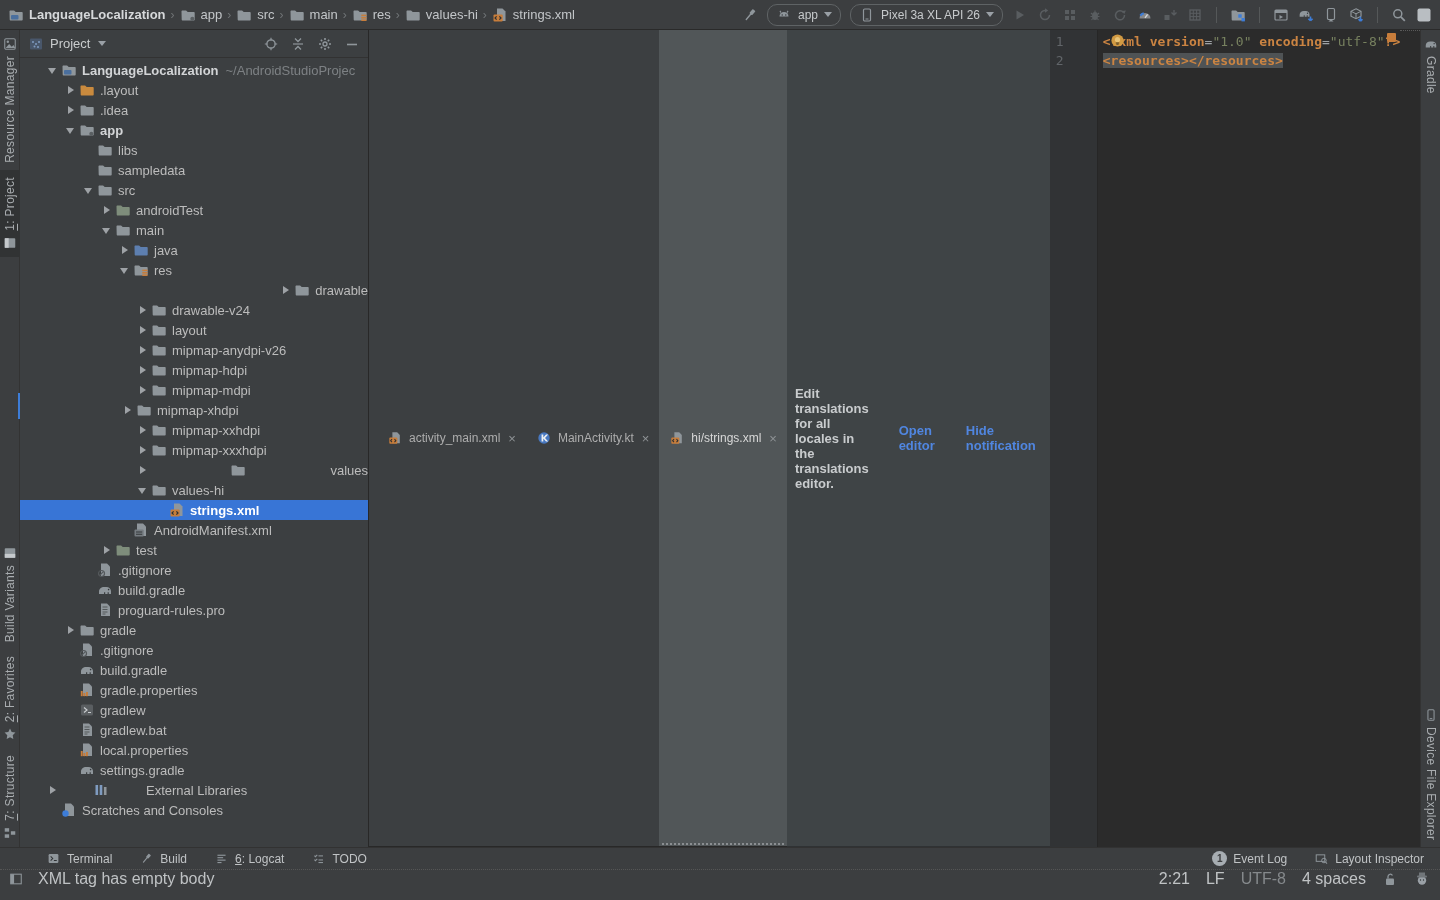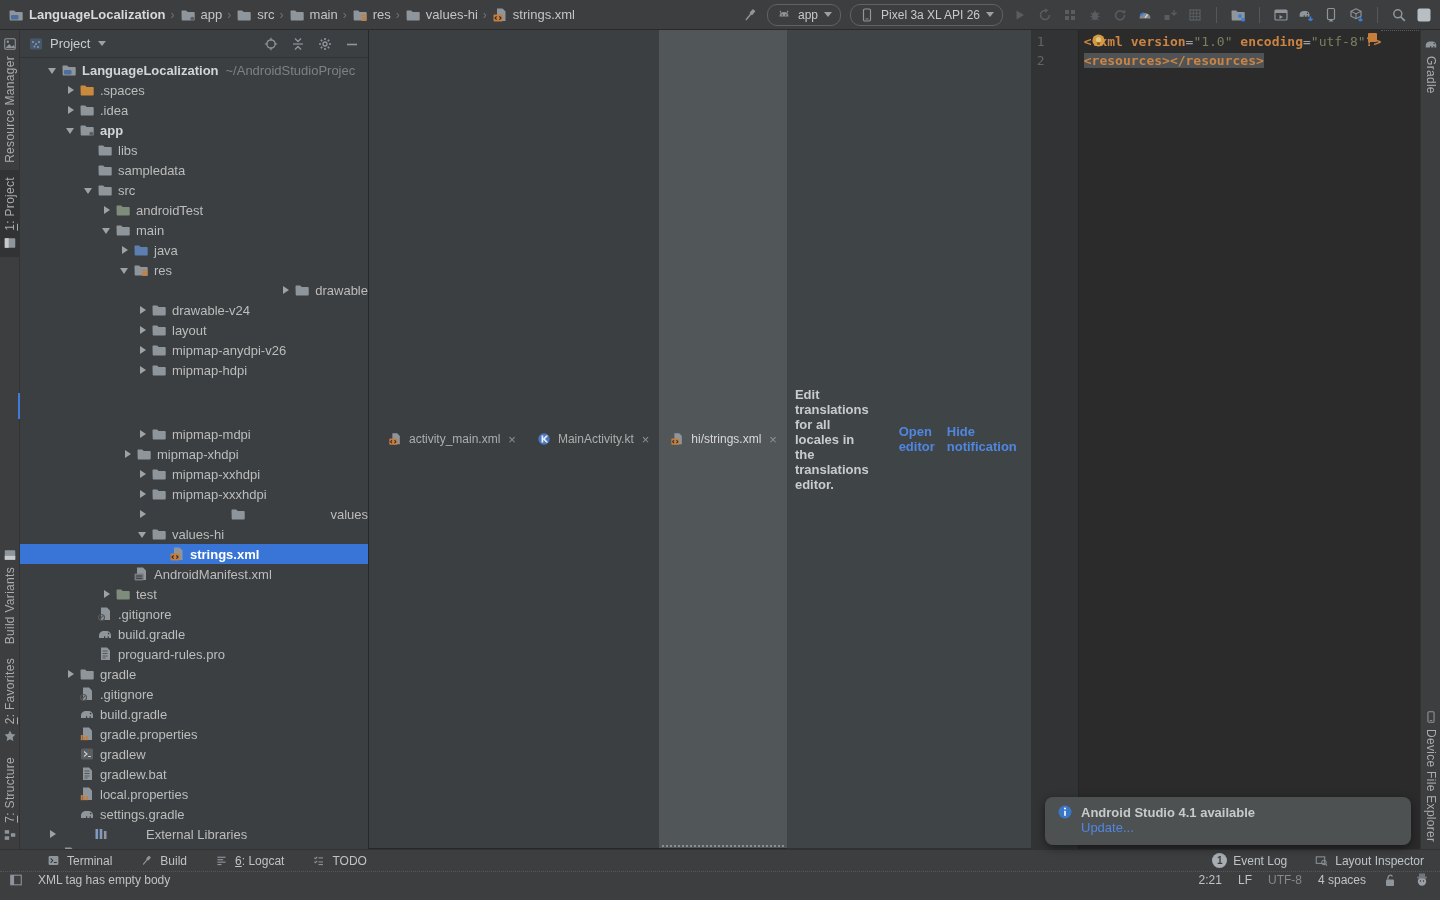--- a/index.html
+++ b/index.html
@@ -65,21 +65,21 @@
   .editor-col{flex:1;display:flex;flex-direction:row;min-width:0;background:var(--bg-editor)}
   .tabs{flex:0 0 28px;background:var(--bg-panel);display:flex;align-items:stretch;padding-left:8px;border-bottom:1px solid #282828}
   .tab{display:flex;align-items:center;gap:6px;padding:0 10px;font-size:12px;color:#adadad;position:relative}
   .tab .close{color:#8f9396;font-size:13px;margin-left:2px}
   .tab.active{background:#515658;color:#d8d8d8}
   .tab.active::after{content:'';position:absolute;left:3px;right:3px;bottom:1px;border-bottom:2px dotted #8a8e91}
   .tab .icn svg{width:14px;height:14px}
   .banner{flex:0 0 24px;background:#3f4446;border-bottom:1px solid #2f3234;display:flex;align-items:center;
           padding:0 14px 0 8px;color:#cccfd1;gap:30px}
   .banner .msg{font-weight:bold;color:#c9ccce}
-  .banner .actions{margin-left:auto;display:flex;gap:12px}
+  .banner .actions{margin-left:auto;display:flex;gap:31px}
   .banner .actions span{color:var(--link);font-weight:bold}
   .code-area{flex:1;position:relative;display:flex;font-family:"DejaVu Sans Mono",monospace;
              font-size:13px;line-height:19px;min-height:0}
   .gutter{width:48px;background:var(--bg-gutter);border-right:1px solid #262626;color:#616569;
           padding:2px 0 0 6px;flex:none}
   .gutter div{height:19px}
   .code{flex:1;padding:2px 0 0 5px;position:relative;overflow:hidden}
   .line{height:19px;white-space:pre}
   .tok.tag{color:var(--code-orange);font-weight:bold}
   .tok.attr{color:var(--code-orange);font-weight:bold}
@@ -94,21 +94,21 @@
 
   
   .toolbottom{flex:0 0 22px;background:var(--bg-bar);border-top:1px solid #323232;display:flex;
               align-items:center;padding:0 16px 0 45px;font-size:12px;color:#c0c3c5;gap:26px}
   .tw-btn{display:flex;align-items:center;gap:6px}
   .tw-btn .icn svg{width:13px;height:13px}
   .toolbottom .right{margin-left:auto;display:flex;gap:26px}
   .badge{width:15px;height:15px;border-radius:50%;background:#a7adb2;color:#3c3e40;font-size:10px;
          font-weight:bold;display:flex;align-items:center;justify-content:center;flex:none}
   .statusbar{flex:0 0 20px;background:var(--bg-bar);border-top:1px dotted #565656;display:flex;
-             align-items:center;font-size:12px;padding:0 10px 12px 8px;color:#c0c3c5;gap:14px}
+             align-items:center;font-size:16px;padding:0 10px 12px 8px;color:#c0c3c5;gap:14px}
   .statusbar .msg{color:#bfc2c4}
   .statusbar .right{margin-left:auto;display:flex;align-items:center;gap:16px}
   .statusbar .w-dim{color:#85898c}
 
   
   .balloon{position:absolute;left:1045px;top:797px;width:366px;height:48px;background:#4e5152;
            border-radius:8px;box-shadow:0 3px 10px rgba(0,0,0,.45);padding:7px 12px;z-index:10}
   .balloon .row{display:flex;align-items:center;gap:8px}
   .balloon .title{font-weight:bold;color:#c7cacc}
   .balloon .link{margin-left:24px;color:var(--link)}
@@ -438,21 +438,21 @@
             <span class="lab">LanguageLocalization</span>
             <span class="suffix">~/AndroidStudioProjec</span>
           </div>
           <div class="tree-row" style="padding-left: 43px;">
             <span class="arrow closed"></span>
             <span class="icn">
               <svg width="16" height="16" viewBox="0 0 16 16">
                 <path d="M1.5 4.5c0-.6.4-1 1-1h3.6l1.6 1.6h6c.55 0 1 .45 1 1v6.4c0 .55-.45 1-1 1h-11c-.55 0-1-.45-1-1z" fill="#c98a3e"></path>
               </svg>
             </span>
-            <span class="lab">.spaces</span>
+            <span class="lab">.layout</span>
           </div>
           <div class="tree-row" style="padding-left: 43px;">
             <span class="arrow closed"></span>
             <span class="icn">
               <svg width="16" height="16" viewBox="0 0 16 16">
                 <path d="M1.5 4.5c0-.6.4-1 1-1h3.6l1.6 1.6h6c.55 0 1 .45 1 1v6.4c0 .55-.45 1-1 1h-11c-.55 0-1-.45-1-1z" fill="#8f969b"></path>
               </svg>
             </span>
             <span class="lab">.idea</span>
           </div>
@@ -570,21 +570,21 @@
           </div>
           <div class="tree-row" style="padding-left: 115px;">
             <span class="arrow closed"></span>
             <span class="icn">
               <svg width="16" height="16" viewBox="0 0 16 16">
                 <path d="M1.5 4.5c0-.6.4-1 1-1h3.6l1.6 1.6h6c.55 0 1 .45 1 1v6.4c0 .55-.45 1-1 1h-11c-.55 0-1-.45-1-1z" fill="#8f969b"></path>
               </svg>
             </span>
             <span class="lab">mipmap-hdpi</span>
           </div>
-          <div class="tree-row" style="padding-left: 115px; margin-top: 44px;">
+          <div class="tree-row" style="padding-left: 115px;">
             <span class="arrow closed"></span>
             <span class="icn">
               <svg width="16" height="16" viewBox="0 0 16 16">
                 <path d="M1.5 4.5c0-.6.4-1 1-1h3.6l1.6 1.6h6c.55 0 1 .45 1 1v6.4c0 .55-.45 1-1 1h-11c-.55 0-1-.45-1-1z" fill="#8f969b"></path>
               </svg>
             </span>
             <span class="lab">mipmap-mdpi</span>
           </div>
           <div class="tree-row" style="padding-left: 100px;">
             <span class="arrow closed"></span>
@@ -979,27 +979,14 @@
             <circle cx="8" cy="9.5" r="4.2" fill="#9aa0a6"></circle>
             <rect x="3" y="4.5" width="10" height="2" rx="1" fill="#71767a"></rect>
             <rect x="5" y="1.5" width="6" height="3.5" fill="#71767a"></rect>
             <circle cx="6.5" cy="9" r=".7" fill="#2f3234"></circle>
             <circle cx="9.5" cy="9" r=".7" fill="#2f3234"></circle>
           </svg>
         </span>
       </span>
   </div>
 
-  <div class="balloon">
-    <div class="row">
-      <span class="icn" id="balloon-icon">
-          <svg width="16" height="16" viewBox="0 0 16 16">
-            <circle cx="8" cy="8" r="6.5" fill="#3b77c9"></circle>
-            <rect x="7.2" y="6.8" width="1.6" height="5" fill="#fff"></rect>
-            <circle cx="8" cy="4.6" r="1" fill="#fff"></circle>
-          </svg>
-        </span>
-      <span class="title">Android Studio 4.1 available</span>
-    </div>
-    <div class="link">Update...</div>
-  </div>
 
 </div>
 
 </body></html>

